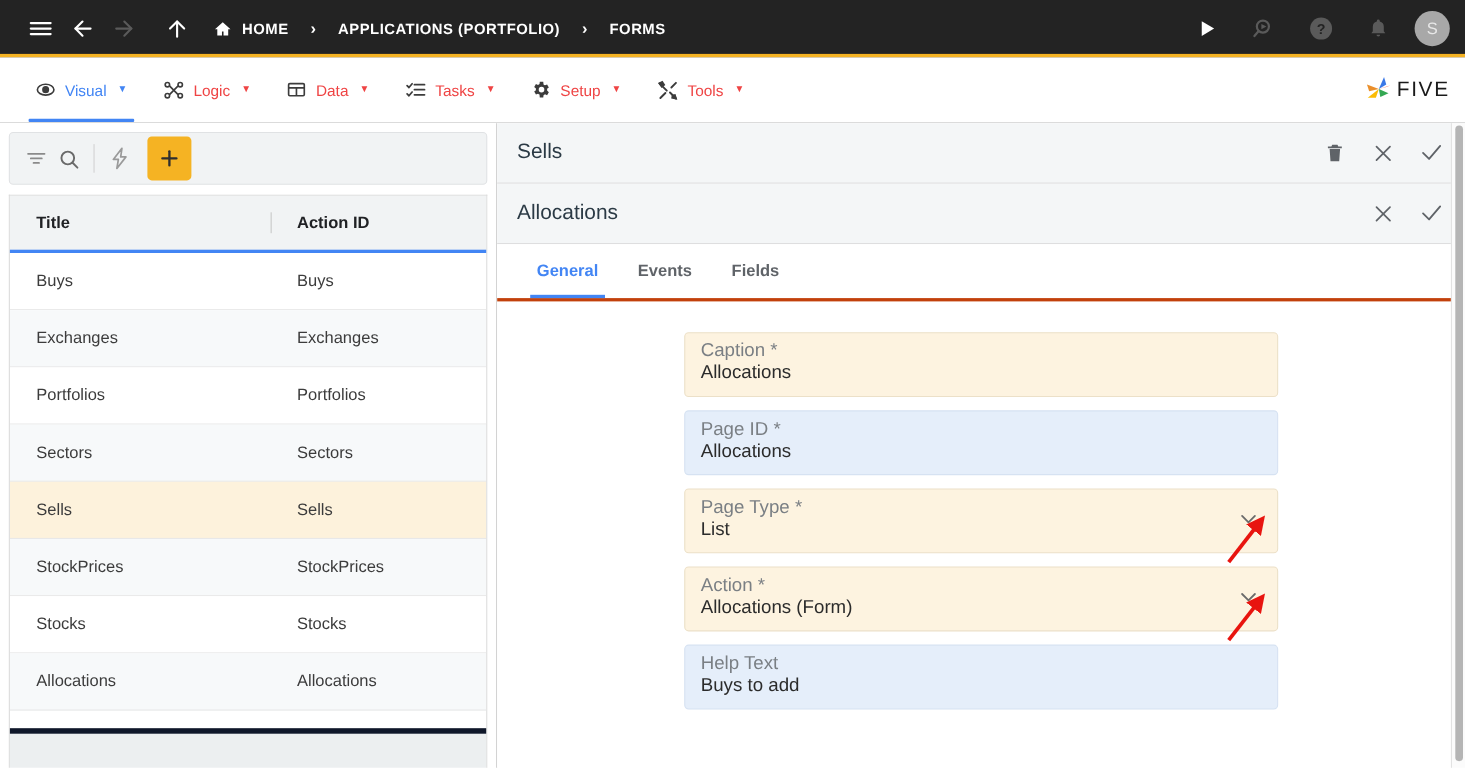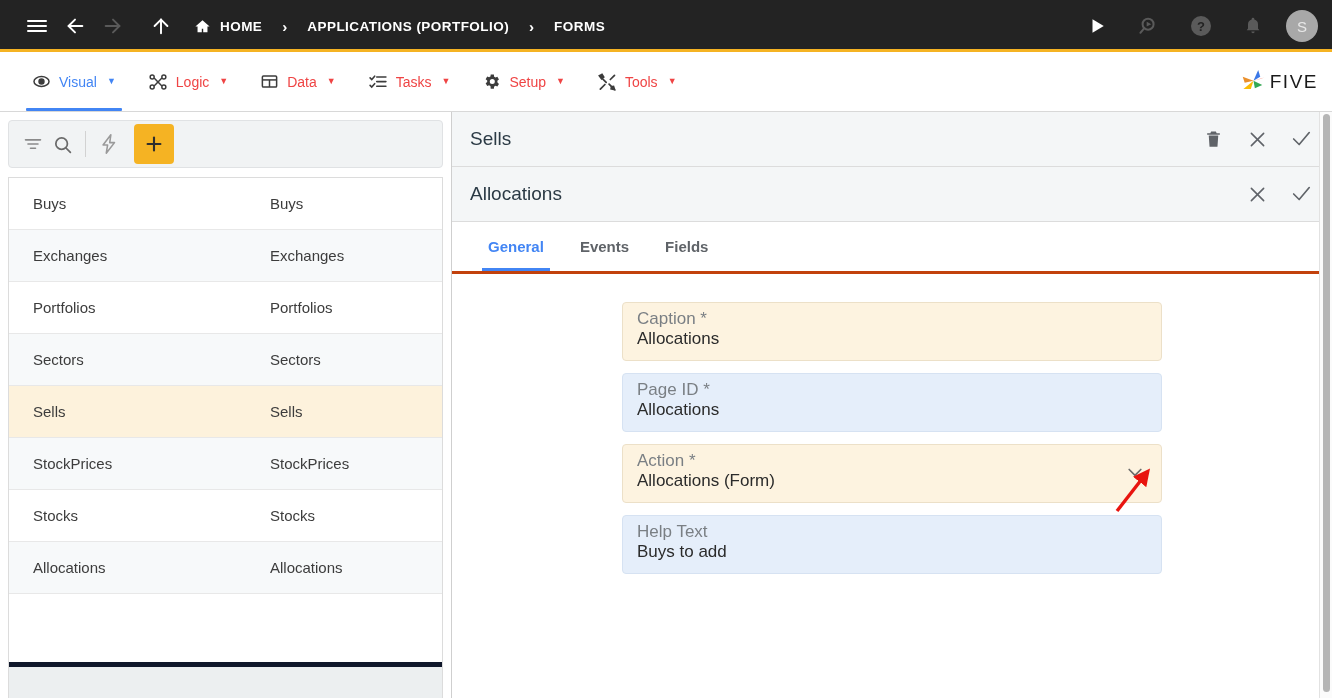--- a/index.html
+++ b/index.html
@@ -407,20 +407,24 @@
       </span>
       <button class="plus-btn">
         <svg width="22" height="22" viewBox="0 0 24 24" fill="none" stroke="currentColor" stroke-width="2.3" stroke-linecap="round">
             <line x1="12" y1="5" x2="12" y2="19"></line>
             <line x1="5" y1="12" x2="19" y2="12"></line>
           </svg>
       </button>
     </div>
 
     <div class="grid">
+      <div class="grid-head">
+        <div class="gh-cell c1">Title</div>
+        <div class="gh-cell c2">Action ID</div>
+      </div>
       <div class="grid-body" id="grid-body">
           <div class="grow">
             <div class="gc c1">Buys</div>
             <div class="gc c2">Buys</div>
           </div>
           <div class="grow alt">
             <div class="gc c1">Exchanges</div>
             <div class="gc c2">Exchanges</div>
           </div>
           <div class="grow">
@@ -510,20 +514,35 @@
     <div class="form-area" id="form-area">
         <div class="field cream">
           <div class="f-label">Caption *</div>
           <div class="f-value">Allocations</div>
         </div>
         <div class="field blue">
           <div class="f-label">Page ID *</div>
           <div class="f-value">Allocations</div>
         </div>
         <div class="field cream">
+          <div class="f-label">Page Type *</div>
+          <div class="f-value">List</div>
+          <span class="chev"><svg width="20" height="20" viewBox="0 0 24 24" fill="none" stroke="currentColor" stroke-width="2" stroke-linecap="round" stroke-linejoin="round">
+              <polyline points="5,9 12,16 19,9"></polyline>
+            </svg></span>
+          <svg class="arrow-svg" width="60" height="62" viewBox="0 0 60 62" style="right:-4px; top:10px;">
+            <defs>
+              <marker id="ah" markerWidth="5" markerHeight="5" refX="2.6" refY="2.5" orient="auto">
+                <polygon points="0,0 5,2.5 0,5" fill="#e8140f"></polygon>
+              </marker>
+            </defs>
+            <line x1="12" y1="56" x2="40" y2="20" stroke="#e8140f" stroke-width="3.4" marker-end="url(#ah)"></line>
+          </svg>
+        </div>
+        <div class="field cream">
           <div class="f-label">Action *</div>
           <div class="f-value">Allocations (Form)</div>
           <span class="chev"><svg width="20" height="20" viewBox="0 0 24 24" fill="none" stroke="currentColor" stroke-width="2" stroke-linecap="round" stroke-linejoin="round">
               <polyline points="5,9 12,16 19,9"></polyline>
             </svg></span>
           <svg class="arrow-svg" width="60" height="62" viewBox="0 0 60 62" style="right:-4px; top:10px;">
             <defs>
               <marker id="ah" markerWidth="5" markerHeight="5" refX="2.6" refY="2.5" orient="auto">
                 <polygon points="0,0 5,2.5 0,5" fill="#e8140f"></polygon>
               </marker>

